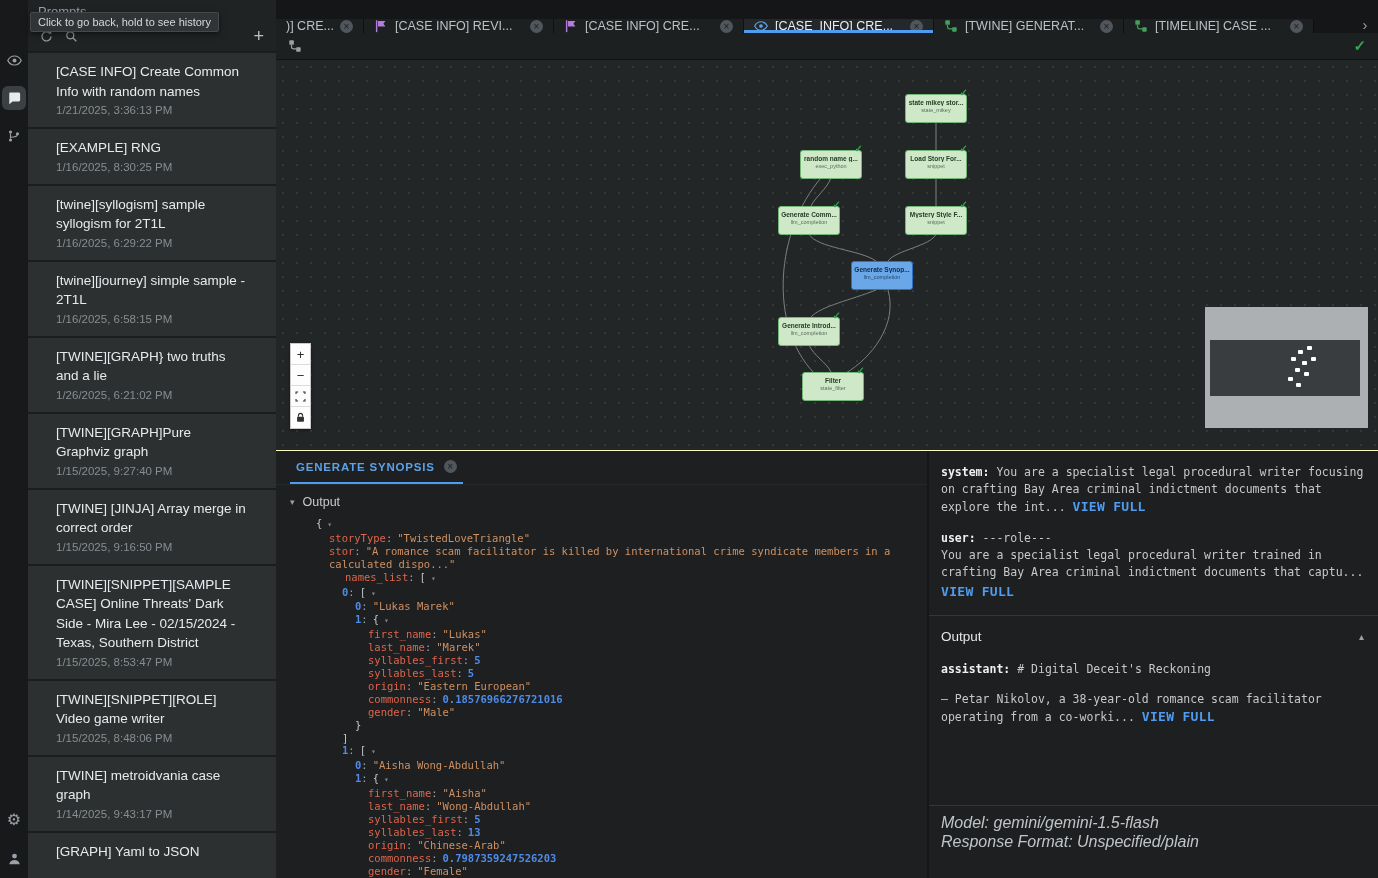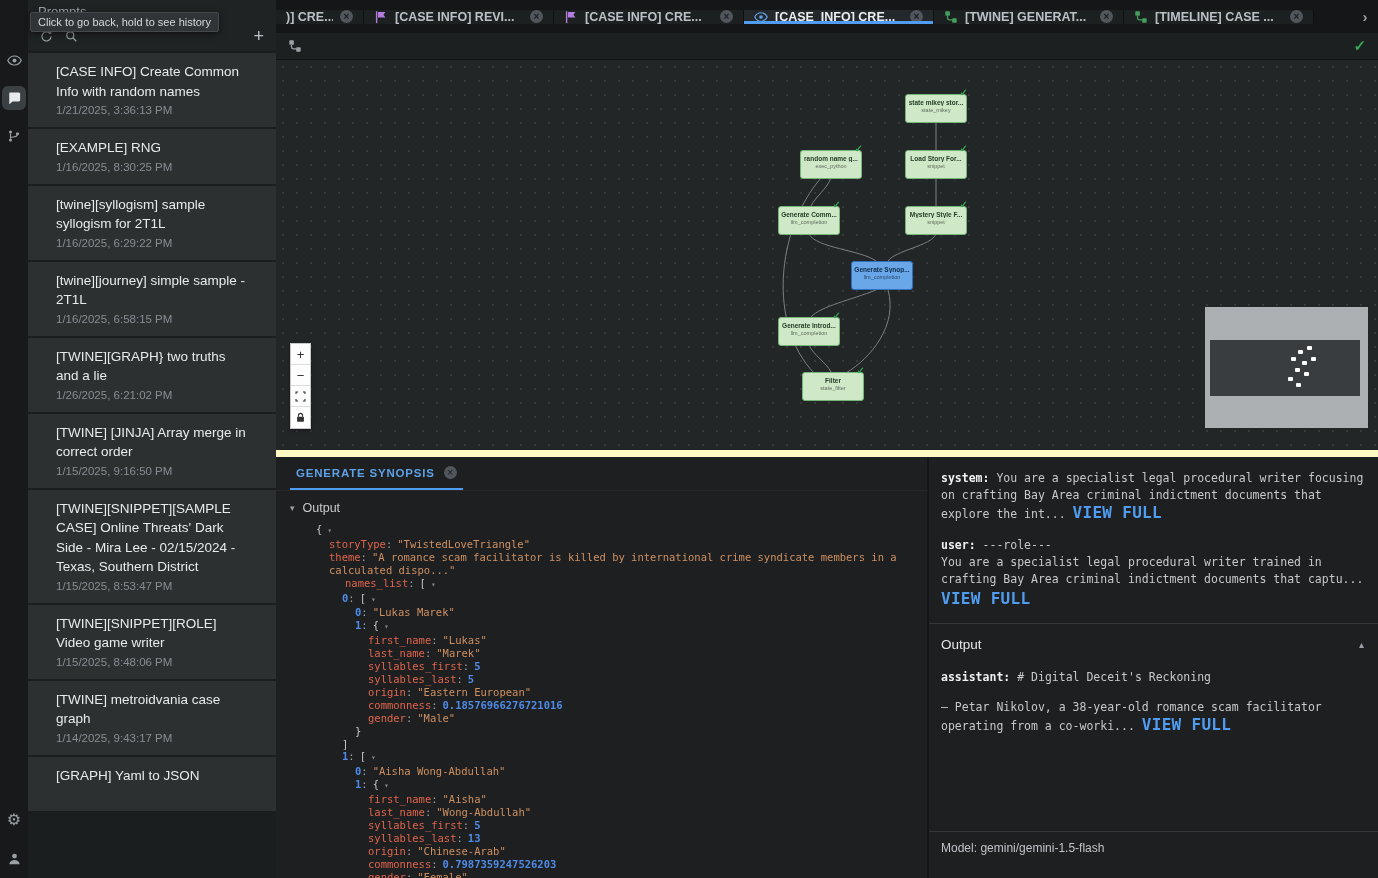--- a/index.html
+++ b/index.html
@@ -25,21 +25,21 @@
   .sb-item-title { font-size:13.5px; line-height:19.5px; color:#e8eaed; }
   .sb-item-time { font-size:11.5px; color:#878d92; margin-top:3px; min-height:14px; }
 
   
   .tooltip { position:absolute; left:30px; top:12px; z-index:50; background:#303436; border:1px solid #46494c; color:#d6d9dc; font-size:11px; padding:3px 7px; border-radius:2px; box-shadow:0 2px 6px rgba(0,0,0,.55); white-space:nowrap; }
 
   
   .main { position:absolute; left:276px; top:0; right:0; bottom:0; display:flex; flex-direction:column; }
 
   
-  .tabbar { height:33px; flex:none; background:#141617; display:flex; align-items:center;font-weight:bold; }
+  .tabbar { height:33px; flex:none; background:#141617; display:flex; align-items:flex-end; }
   .tabs { flex:1; display:flex; align-items:stretch; overflow:hidden; }
   .tab { width:190px; flex:none; display:flex; align-items:center; gap:7px; padding:0 10px; font-size:12.5px; color:#bdc1c6; background:#1d2021; border-right:1px solid #0e1011; position:relative; cursor:pointer; }
   .tabs .tab:first-of-type { width:88px; }
   .tab.active { background:#24282a; color:#eceef0; }
   .tab.active::after { content:""; position:absolute; left:0; right:0; bottom:0; height:3px; background:#4f9cf0; }
   .tab-label { flex:1; white-space:nowrap; overflow:hidden; }
   .tab-close { width:13px; height:13px; flex:none; border-radius:50%; background:#50565b; color:#1b1d1e; font-size:10px; line-height:13px; text-align:center; cursor:pointer; }
   .tabicon { width:14px; height:14px; flex:none; }
   .tabicon svg { display:none; width:14px; height:14px; }
   .tabicon.flag .i-flag { display:block; color:#b57ce0; }
@@ -65,48 +65,48 @@
 
   .controls { position:absolute; left:14px; top:283px; width:21px; background:#fdfdfd; border:1px solid #c9c9c9; box-shadow:0 1px 3px rgba(0,0,0,.45); display:flex; flex-direction:column; }
   .ctrl { height:21px; display:flex; align-items:center; justify-content:center; color:#2b2b2b; font-size:13px; border-bottom:1px solid #dcdcdc; cursor:pointer; background:#fdfdfd; }
   .ctrl:last-child { border-bottom:none; }
 
   .minimap { position:absolute; right:10px; top:247px; width:163px; height:121px; background:#adb0b2; cursor:pointer; }
   .mm-view { position:absolute; left:5px; top:33px; width:150px; height:56px; background:#3a3d3f; }
   .mm-dot { position:absolute; width:5px; height:4px; background:#ffffff; border-radius:1px; }
 
   
-  .bottom { flex:1; display:flex; border-top:7px solid #fef9c3; min-height:0; }
+  .bottom { flex:1; display:flex; border-top:1px solid #fef9c3; min-height:0; }
   .code-panel { width:653px; flex:none; background:#1d1f20; border-right:2px solid #141617; display:flex; flex-direction:column; min-height:0; }
   .code-tabs { height:34px; flex:none; display:flex; align-items:flex-end; padding:0 14px; border-bottom:1px solid #26292b; }
   .code-tab { display:inline-flex; align-items:center; gap:9px; height:100%; padding:0 6px; border-bottom:2px solid #4f9cf0; cursor:pointer; }
   .code-tab-label { color:#5ea1e6; font-size:11.5px; font-weight:bold; letter-spacing:.8px; }
   .code-body { flex:1; min-height:0; overflow:hidden; padding-top:6px; font-family:"DejaVu Sans Mono", monospace; }
   .output-head { display:flex; align-items:center; gap:8px; padding:4px 0 8px 14px; color:#c8cbce; font-size:12.5px; font-family:"Liberation Sans", sans-serif; cursor:pointer; }
   .head-caret { color:#9aa0a6; font-size:9px; }
   .jline { font-size:10.5px; line-height:12.9px; white-space:pre-wrap; padding-right:10px; color:#aeb3b8; }
   .jk { color:#e0654c; }
   .jk.idx { color:#4e8ce8; font-weight:bold; }
   .jcolon { color:#9aa0a6; margin-right:5px; }
   .jv.str { color:#cf9062; }
   .jv.num { color:#4e8ce8; font-weight:bold; }
   .jv.punct { color:#c3c8cc; }
   .jcaret { color:#808589; font-size:8px; margin-left:5px; cursor:pointer; }
 
   
   .chat-panel { flex:1; background:#1d1f20; position:relative; padding:13px 12px 0; font-family:"DejaVu Sans Mono", monospace; font-size:11.5px; line-height:17px; color:#c6c9cc; min-height:0; overflow:hidden; }
   .role { font-weight:bold; color:#eef0f2; }
-  .viewfull { color:#4f9cf0; font-size:16px; font-weight:bold; letter-spacing:.3px; cursor:pointer; }
+  .viewfull { color:#4f9cf0; font-size:13px; font-weight:bold; letter-spacing:.3px; cursor:pointer; }
   .msg { margin-bottom:14px; }
   .vf-line { margin-top:2px; }
   .chat-divider { border-top:1px solid #33373a; margin:2px -12px 12px; }
   .out-head { display:flex; align-items:center; justify-content:space-between; font-family:"Liberation Sans", sans-serif; font-size:13.5px; color:#e4e6e8; margin:2px 2px 16px 0; }
   .out-collapse { color:#9aa0a6; font-size:10px; cursor:pointer; }
   .apara { margin-bottom:13px; }
-  .meta { position:absolute; left:0; right:0; bottom:0; border-top:1px solid #33373a; padding:7px 12px 20px; font-family:"Liberation Sans", sans-serif; font-size:12px; line-height:19px; color:#c0c4c8; background:#1d1f20; }
+  .meta { position:absolute; left:0; right:0; bottom:0; border-top:1px solid #33373a; padding:7px 12px 27px; font-family:"Liberation Sans", sans-serif; font-size:16px; line-height:19px; color:#c0c4c8; background:#1d1f20;font-style:italic; }
 </style>
 </head>
 <body>
 
 <div class="rail">
   <div class="rail-btn">
     <svg width="15" height="15" viewBox="0 0 16 16" fill="none">
         <path d="M8 3.2C4.3 3.2 1.6 6.4.8 8c.8 1.6 3.5 4.8 7.2 4.8s6.4-3.2 7.2-4.8C14.4 6.4 11.7 3.2 8 3.2z" stroke="currentColor" stroke-width="1.3"></path>
         <circle cx="8" cy="8" r="2.1" fill="currentColor"></circle>
       </svg>
@@ -167,20 +167,24 @@
       </div>
       <div class="sb-item">
         <div class="sb-item-title">[twine][journey] simple sample - 2T1L</div>
         <div class="sb-item-time">1/16/2025, 6:58:15 PM</div>
       </div>
       <div class="sb-item">
         <div class="sb-item-title">[TWINE][GRAPH} two truths and a lie</div>
         <div class="sb-item-time">1/26/2025, 6:21:02 PM</div>
       </div>
       <div class="sb-item">
+        <div class="sb-item-title">[TWINE][GRAPH]Pure Graphviz graph</div>
+        <div class="sb-item-time">1/15/2025, 9:27:40 PM</div>
+      </div>
+      <div class="sb-item">
         <div class="sb-item-title">[TWINE] [JINJA] Array merge in correct order</div>
         <div class="sb-item-time">1/15/2025, 9:16:50 PM</div>
       </div>
       <div class="sb-item">
         <div class="sb-item-title">[TWINE][SNIPPET][SAMPLE CASE] Online Threats' Dark Side - Mira Lee - 02/15/2024 - Texas, Southern District</div>
         <div class="sb-item-time">1/15/2025, 8:53:47 PM</div>
       </div>
       <div class="sb-item">
         <div class="sb-item-title">[TWINE][SNIPPET][ROLE] Video game writer</div>
         <div class="sb-item-time">1/15/2025, 8:48:06 PM</div>
@@ -382,21 +386,21 @@
       </div>
       <div class="code-body">
         <div class="output-head">
           <span class="head-caret">▾</span>
           <span>Output</span>
         </div>
         <div class="jcode">
 
         <div class="jline" style="padding-left: 40px;"><span class="jv punct">{</span><span class="jcaret">▾</span></div>
             <div class="jline" style="padding-left: 53px;"><span class="jk">storyType</span><span class="jcolon">:</span><span class="jv str">"TwistedLoveTriangle"</span></div>
-            <div class="jline" style="padding-left: 53px;"><span class="jk">theme</span><span class="jcolon">:</span><span class="jv str">"A romance scam facilitator is killed by international crime syndicate members in a calculated dispo..."</span></div>
+            <div class="jline" style="padding-left: 53px;"><span class="jk">stor</span><span class="jcolon">:</span><span class="jv str">"A romance scam facilitator is killed by international crime syndicate members in a calculated dispo..."</span></div>
             <div class="jline" style="padding-left: 69px;"><span class="jk">names_list</span><span class="jcolon">:</span><span class="jv punct">[</span><span class="jcaret">▾</span></div>
             <div class="jline" style="padding-left: 66px;"><span class="jk idx">0</span><span class="jcolon">:</span><span class="jv punct">[</span><span class="jcaret">▾</span></div>
             <div class="jline" style="padding-left: 79px;"><span class="jk idx">0</span><span class="jcolon">:</span><span class="jv str">"Lukas Marek"</span></div>
             <div class="jline" style="padding-left: 79px;"><span class="jk idx">1</span><span class="jcolon">:</span><span class="jv punct">{</span><span class="jcaret">▾</span></div>
             <div class="jline" style="padding-left: 92px;"><span class="jk">first_name</span><span class="jcolon">:</span><span class="jv str">"Lukas"</span></div>
             <div class="jline" style="padding-left: 92px;"><span class="jk">last_name</span><span class="jcolon">:</span><span class="jv str">"Marek"</span></div>
             <div class="jline" style="padding-left: 92px;"><span class="jk">syllables_first</span><span class="jcolon">:</span><span class="jv num">5</span></div>
             <div class="jline" style="padding-left: 92px;"><span class="jk">syllables_last</span><span class="jcolon">:</span><span class="jv num">5</span></div>
             <div class="jline" style="padding-left: 92px;"><span class="jk">origin</span><span class="jcolon">:</span><span class="jv str">"Eastern European"</span></div>
             <div class="jline" style="padding-left: 92px;"><span class="jk">commonness</span><span class="jcolon">:</span><span class="jv num">0.18576966276721016</span></div>
@@ -441,17 +445,18 @@
         <span class="role">assistant:</span>
         <span># Digital Deceit's Reckoning</span>
       </div>
       <div class="apara">
         <span>— Petar Nikolov, a 38-year-old romance scam facilitator operating from a co-worki...</span>
         <span class="viewfull">VIEW FULL</span>
       </div>
 
       <div class="meta">
         <div><span>Model:</span> <span>gemini/gemini-1.5-flash</span></div>
+        <div><span>Response Format:</span> <span>Unspecified/plain</span></div>
       </div>
     </div>
 
   </div>
 </div>
 
 </body></html>

